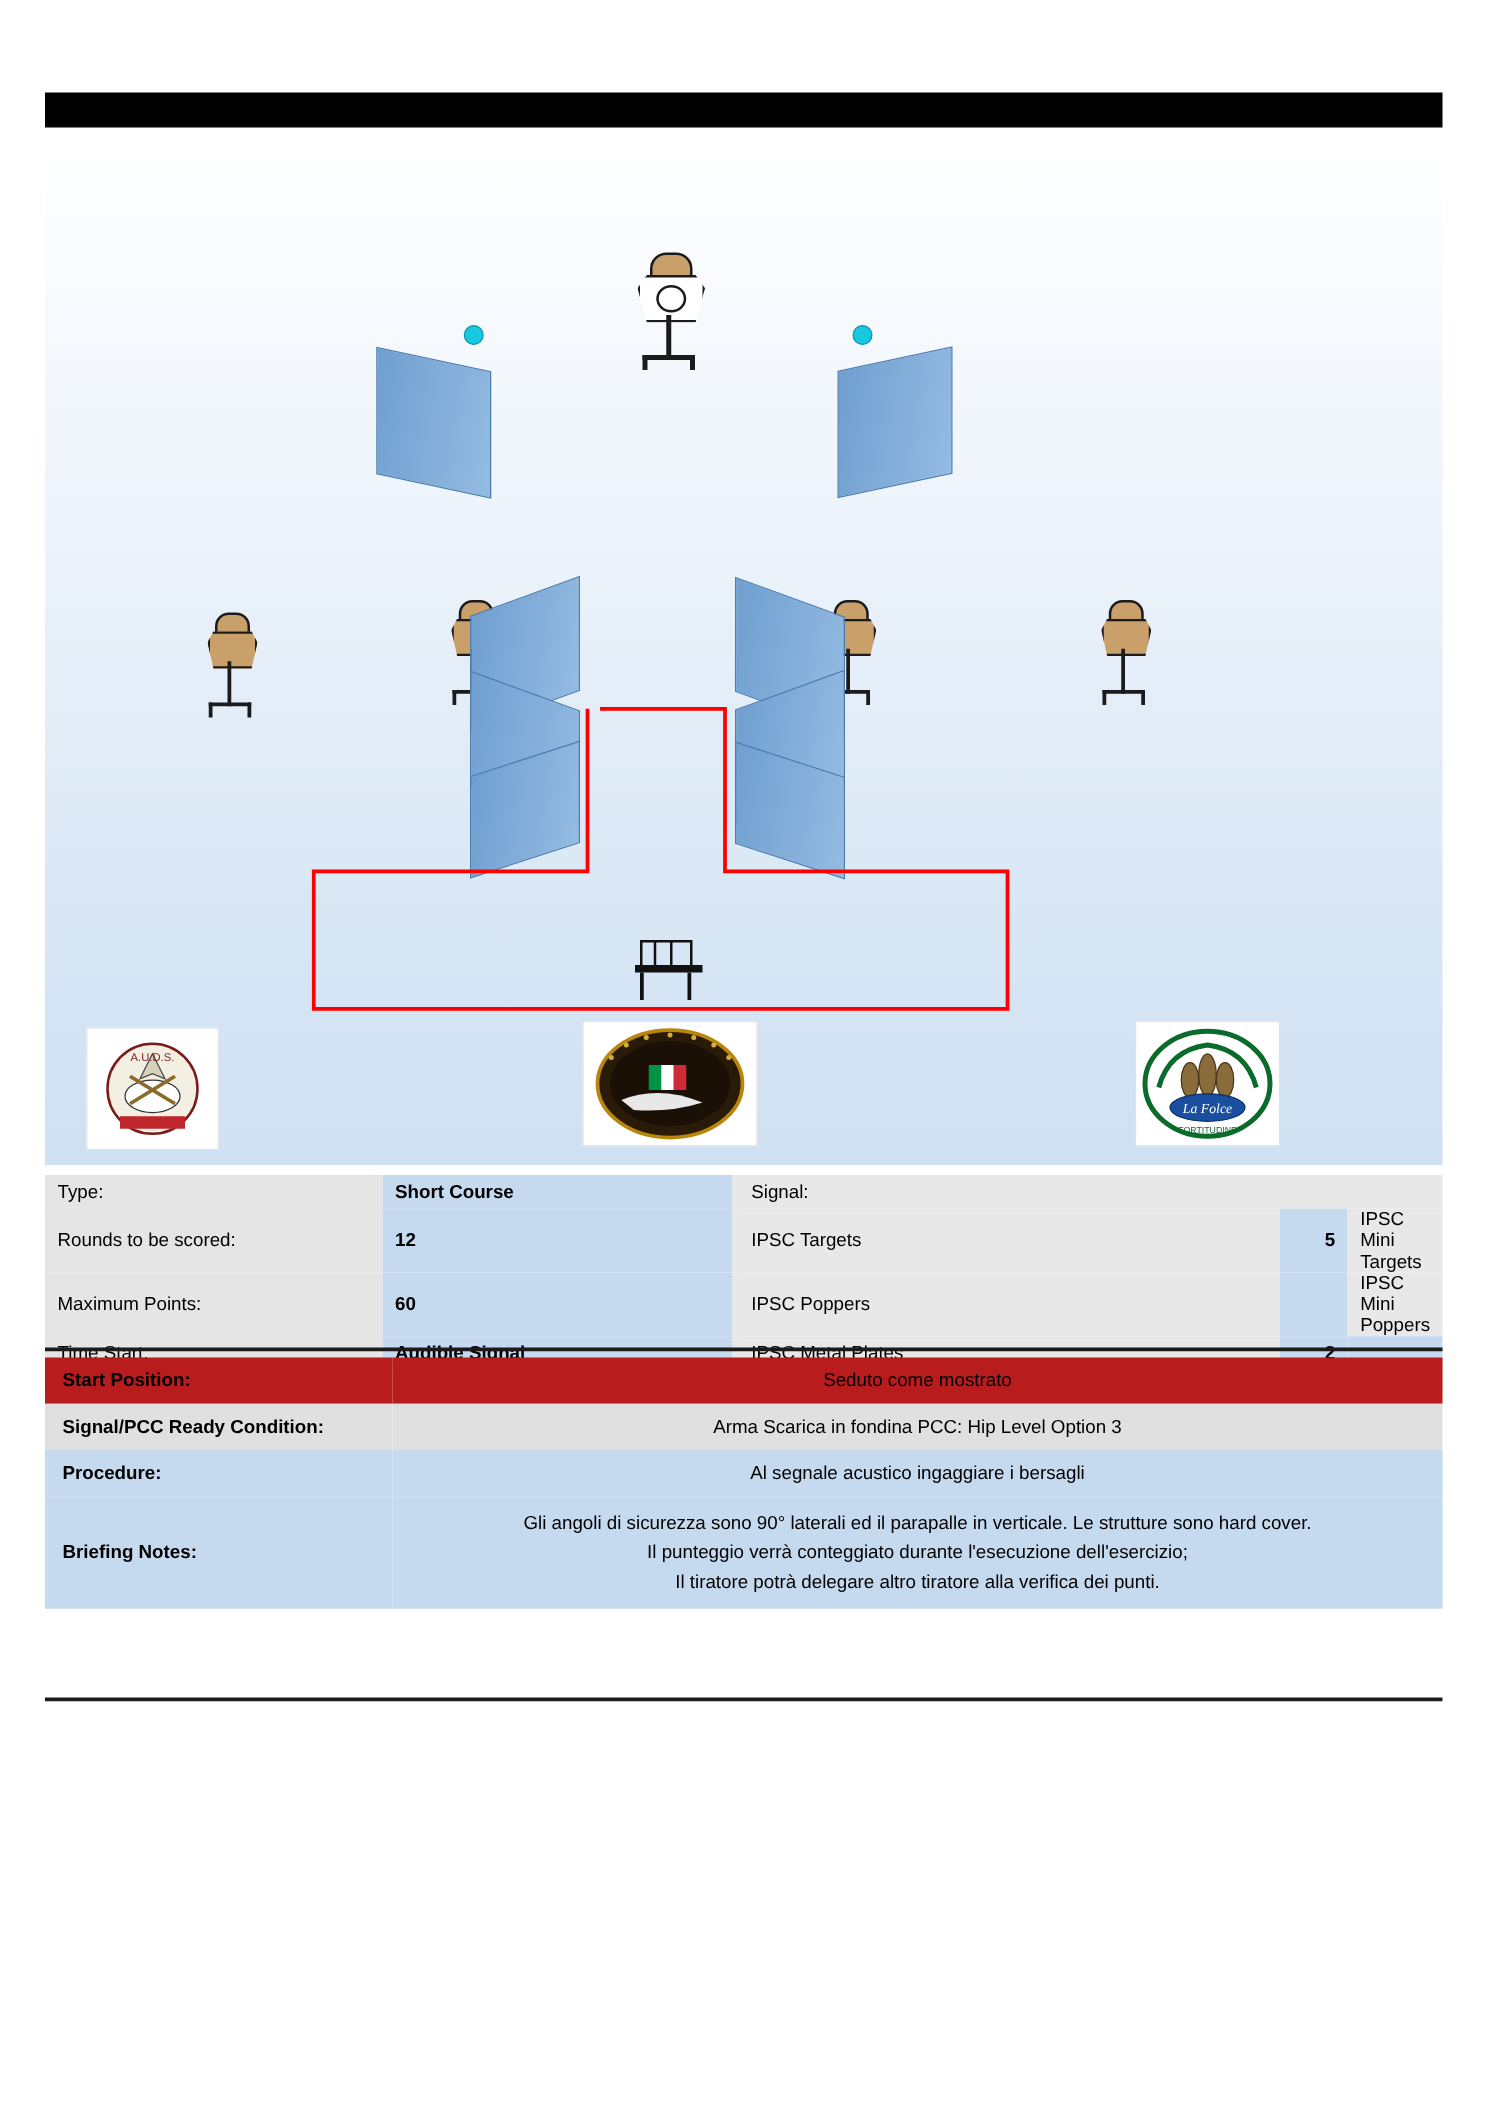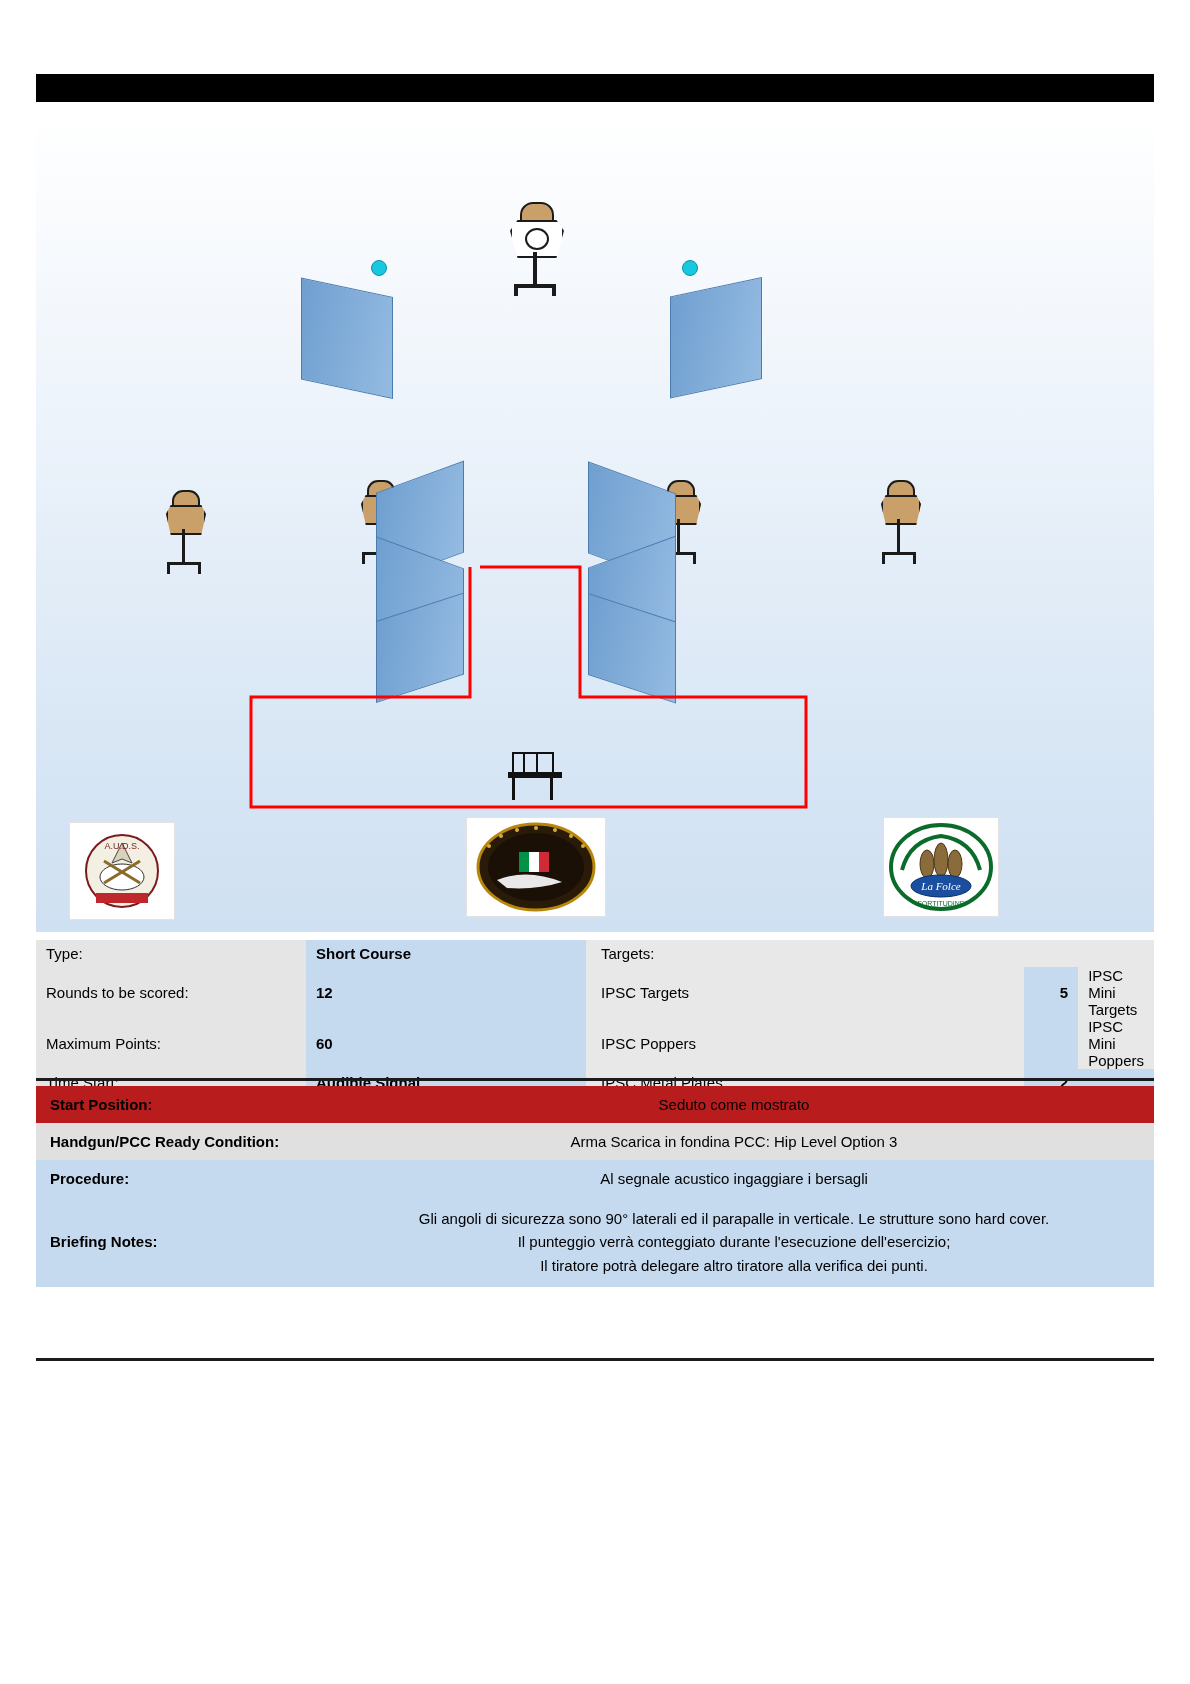--- a/index.html
+++ b/index.html
@@ -209,21 +209,21 @@
             <circle cx="34" cy="18" r="2"></circle>
             <circle cx="50" cy="12" r="2"></circle>
           <circle cx="69" cy="10" r="2"></circle>
             <circle cx="88" cy="12" r="2"></circle>
             <circle cx="104" cy="18" r="2"></circle>
           <circle cx="116" cy="28" r="2"></circle>
         </g>
       </svg>
     </div>
 
-    <div class="logo" style="left:847px;top:705px;width:114px;height:98px;">
+    <div class="logo" style="left:872px;top:705px;width:114px;height:98px;">
       <svg width="114" height="98" viewBox="0 0 114 98">
         <rect width="114" height="98" fill="#ffffff"></rect>
         <ellipse cx="57" cy="49" rx="50" ry="42" fill="#ffffff" stroke="#0a6b2a" stroke-width="4"></ellipse>
         <path d="M18 52 q8 -30 39 -34 q31 4 39 34" fill="none" stroke="#0a6b2a" stroke-width="4"></path>
         <g fill="#8a6b3a" stroke="#4a3518">
           <ellipse cx="43" cy="46" rx="7" ry="14"></ellipse>
           <ellipse cx="57" cy="42" rx="7" ry="17"></ellipse>
           <ellipse cx="71" cy="46" rx="7" ry="14"></ellipse>
         </g>
         <ellipse cx="57" cy="68" rx="30" ry="11" fill="#1a4fa0" stroke="#0a2f6b"></ellipse>
@@ -233,21 +233,21 @@
     </div>
   </div>
 
   <div class="tblwrap">
     <table class="t1">
       <tbody>
           <tr>
         <td class="lbl">Type:</td>
         <td class="val">Short Course</td>
         <td class="gap"></td>
-        <td class="tname" colspan="3">Targets:</td>
+        <td class="tname" colspan="3">Signal:</td>
       </tr>
       <tr>
         <td class="lbl">Rounds to be scored:</td>
         <td class="val">12</td>
         <td class="gap"></td>
         <td class="tname">IPSC Targets</td>
         <td class="tnum">5</td>
         <td class="tname2">IPSC Mini Targets</td>
       </tr>
       <tr>
@@ -280,21 +280,21 @@
 
   <div class="sep"></div>
 
   <table class="t2">
     <tbody>
         <tr class="rowA">
       <td class="k">Start Position:</td>
       <td class="v">Seduto come mostrato</td>
     </tr>
     <tr class="rowB">
-      <td class="k">Handgun/PCC Ready Condition:</td>
+      <td class="k">Signal/PCC Ready Condition:</td>
       <td class="v">Arma Scarica in fondina  PCC: Hip Level Option 3</td>
     </tr>
     <tr class="rowC">
       <td class="k">Procedure:</td>
       <td class="v">Al segnale acustico ingaggiare i bersagli</td>
     </tr>
     <tr class="rowE">
       <td class="k">Briefing Notes:</td>
       <td class="v bnote">
         <div>Gli angoli di sicurezza sono 90° laterali ed il parapalle in verticale. Le strutture sono hard cover.</div>

